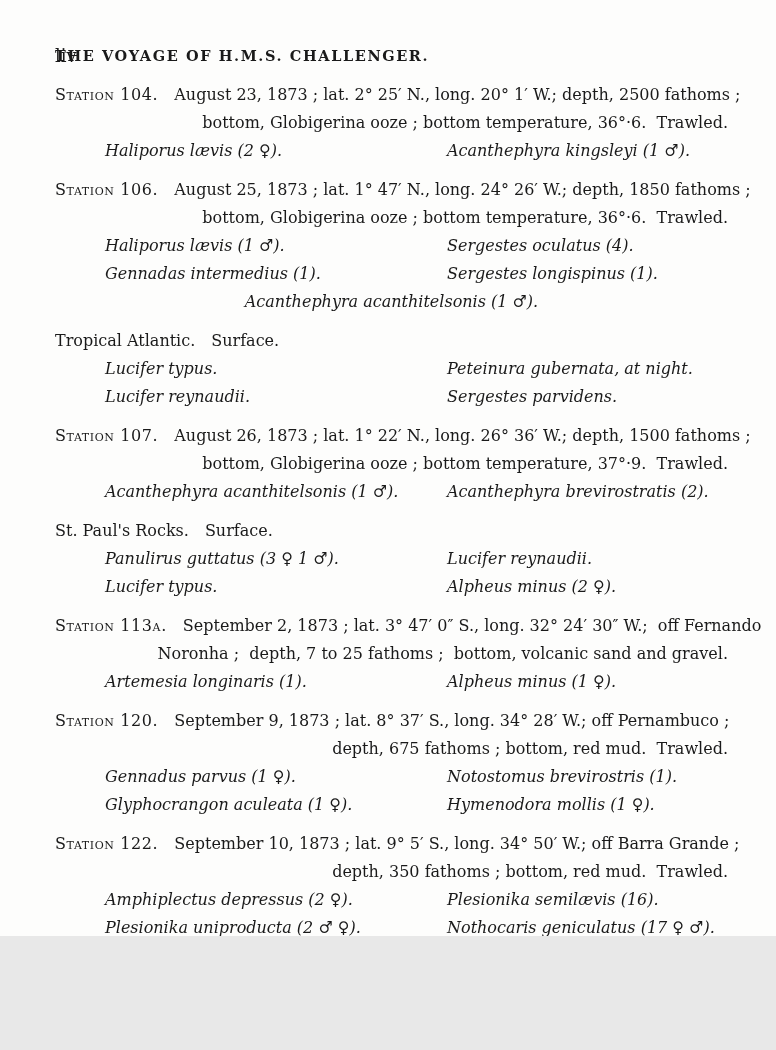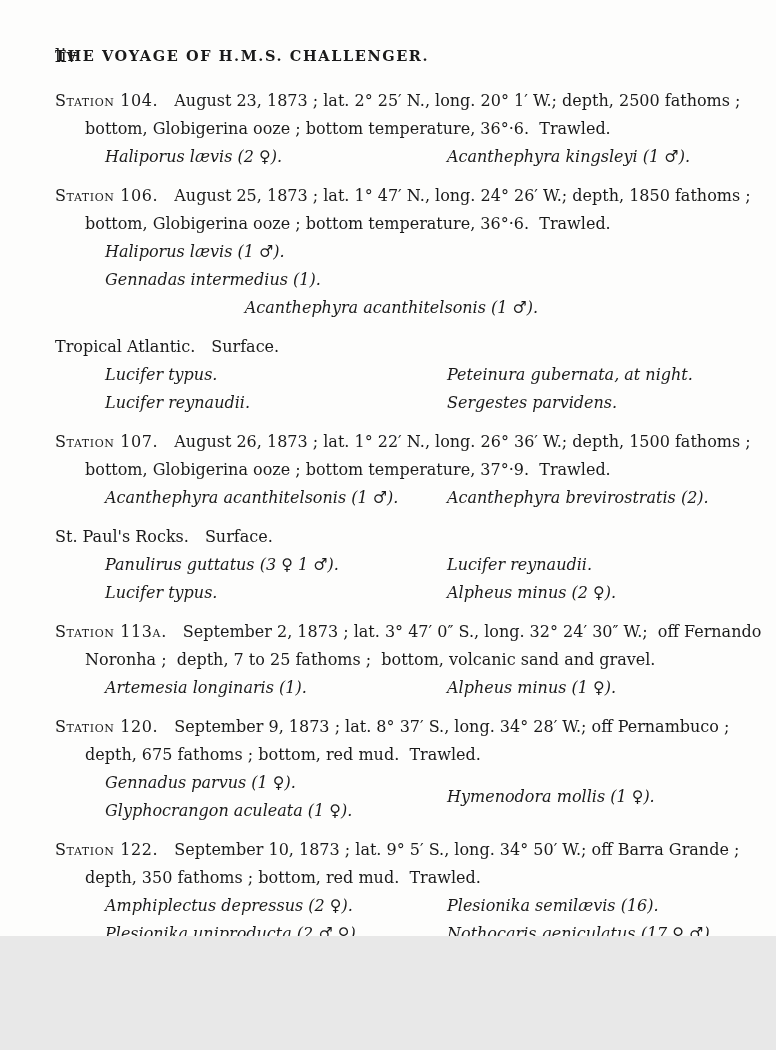--- a/index.html
+++ b/index.html
@@ -34,26 +34,26 @@
   .running-title {
     text-align: left;
     font-weight: 700;
     font-size: 14.5px;
     letter-spacing: 1.6px;
     line-height: 24px;
     white-space: pre;
   }
   
   .section { margin-top: 11px; }
-  .section.first { margin-top: 13px; }
+  .section.first { margin-top: 7px; }
   .hline1, .hline2 {
     line-height: 28px;
     white-space: pre;
   }
-  .hline2 { padding-left: 30px; }
+  .hline2 { padding-left: 30px; text-align: right; }
   .label {
     margin-right: 16px;
   }
   .sc {
     font-variant: small-caps;
     letter-spacing: 0.6px;
   }
   
   .pair {
     display: flex;
@@ -112,20 +112,24 @@
 
   <div class="section">
     <div class="hline1"><span class="label sc">Station 106.</span><span>August 25, 1873 ; lat. 1° 47′ N., long. 24° 26′ W.; depth, 1850 fathoms ;</span></div>
     <div class="hline2">bottom, Globigerina ooze ; bottom temperature, 36°·6.  Trawled.</div>
     <div class="pair">
       <div class="col-left">
         <div class="sp">Haliporus lævis (1 ♂).</div>
         <div class="sp">Gennadas intermedius (1).</div>
       </div>
       <div class="vline"></div>
+      <div class="col-right">
+        <div class="sp">Sergestes oculatus (4).</div>
+        <div class="sp">Sergestes longispinus (1).</div>
+      </div>
     </div>
     <div class="centered">Acanthephyra acanthitelsonis (1 ♂).</div>
   </div>
 
   <div class="section">
     <div class="hline1"><span class="label">Tropical Atlantic.</span><span>Surface.</span></div>
     <div class="pair">
       <div class="col-left">
         <div class="sp">Lucifer typus.</div>
         <div class="sp">Lucifer reynaudii.</div>
@@ -184,20 +188,21 @@
   <div class="section">
     <div class="hline1"><span class="label sc">Station 120.</span><span>September 9, 1873 ; lat. 8° 37′ S., long. 34° 28′ W.; off Pernambuco ;</span></div>
     <div class="hline2">depth, 675 fathoms ; bottom, red mud.  Trawled.</div>
     <div class="pair">
       <div class="col-left">
         <div class="sp">Gennadus parvus (1 ♀).</div>
         <div class="sp">Glyphocrangon aculeata (1 ♀).</div>
       </div>
       <div class="vline"></div>
       <div class="col-right">
+        <div class="sp">Notostomus brevirostris (1).</div>
         <div class="sp">Hymenodora mollis (1 ♀).</div>
       </div>
     </div>
   </div>
 
   <div class="section">
     <div class="hline1"><span class="label sc">Station 122.</span><span>September 10, 1873 ; lat. 9° 5′ S., long. 34° 50′ W.; off Barra Grande ;</span></div>
     <div class="hline2">depth, 350 fathoms ; bottom, red mud.  Trawled.</div>
     <div class="pair">
       <div class="col-left">

